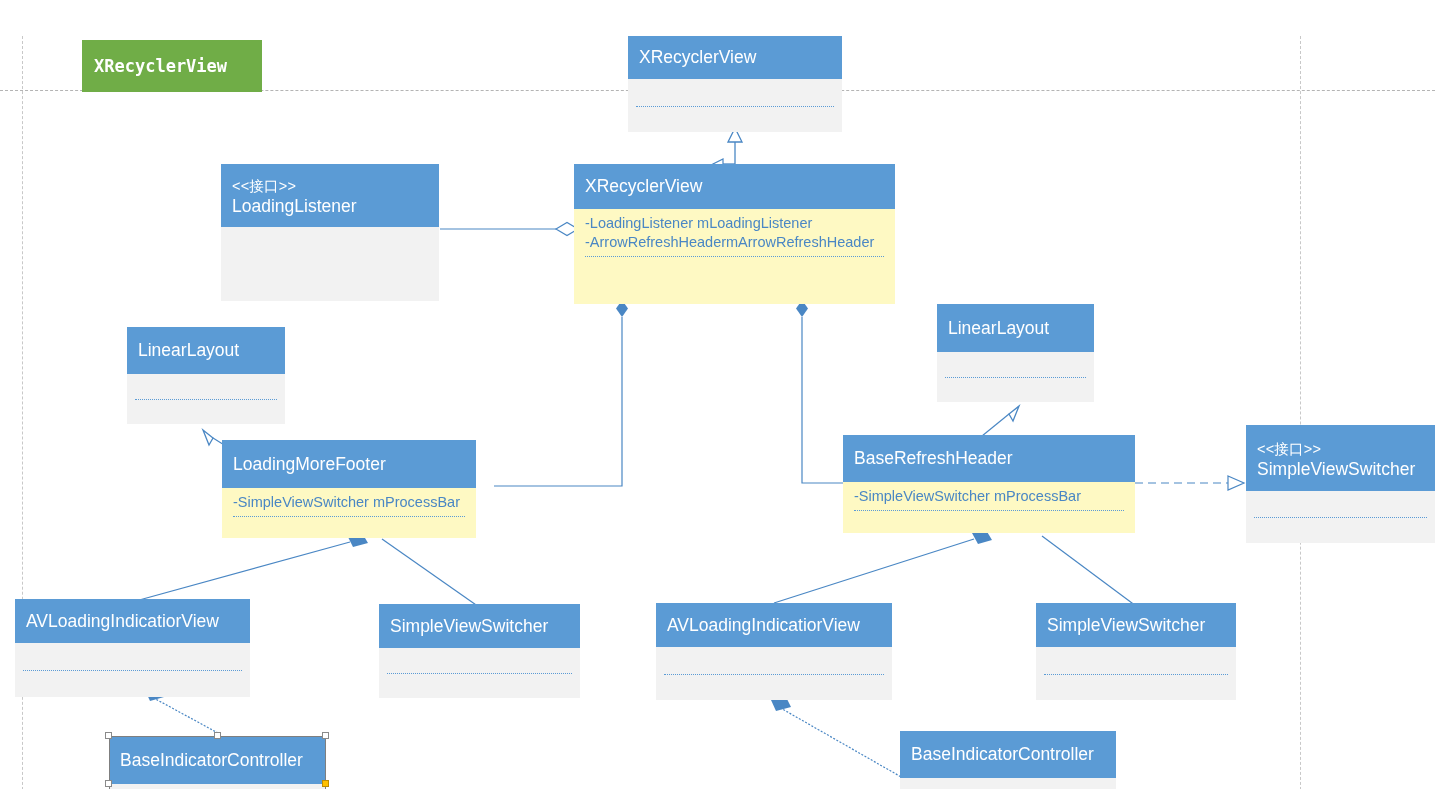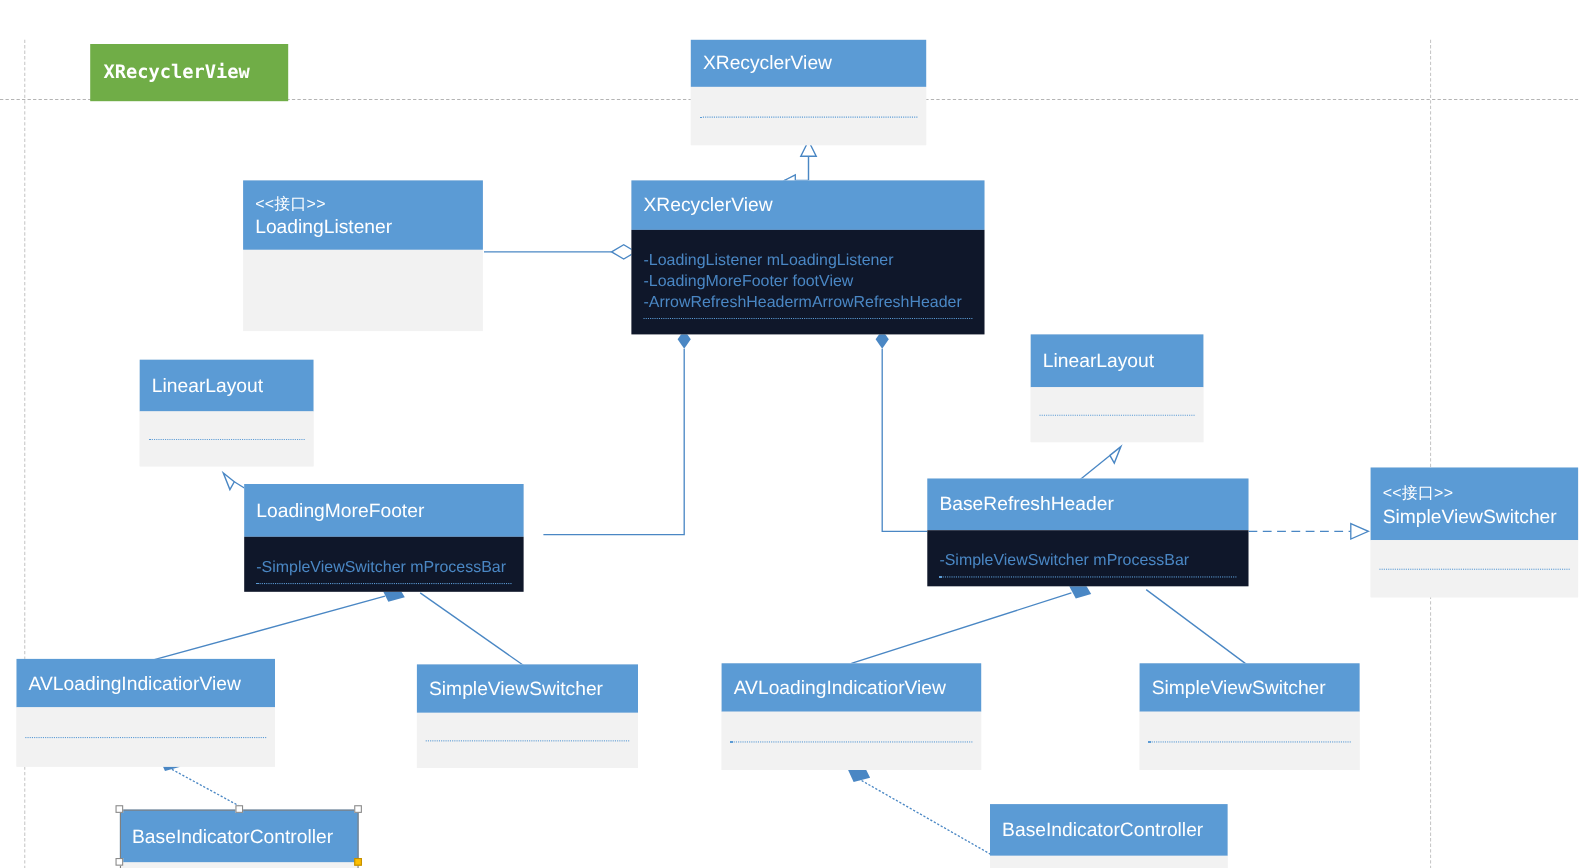--- a/index.html
+++ b/index.html
@@ -64,22 +64,22 @@
     letter-spacing: .2px;
     white-space: nowrap;
   }
   .cls .cname {
     font-size: 17.5px;
     line-height: 23px;
     white-space: nowrap;
   }
   .cls .body {
     box-sizing: border-box;
-    background: #0f172a;
-    padding: 19px 11px 0 11px;
+    background: #fef9c3;
+    padding: 5px 11px 0 11px;
   }
   .cls .attr {
     color: #4A87C4;
     font-size: 14.5px;
     line-height: 19px;
     white-space: nowrap;
   }
   .cls .sep {
     height: 0;
     border-top: 1px dotted #5B9BD5;
@@ -265,21 +265,20 @@
       <div class="cname">LoadingListener</div>
     </div>
   </div>
 
   <div class="cls" style="left:574px; top:128px; width:321px; height:140px;">
     <div class="hdr" style="height:45px;">
       <div class="cname">XRecyclerView</div>
     </div>
     <div class="body" style="height:95px;">
       <div class="attr">-LoadingListener mLoadingListener</div>
-      <div class="attr">-LoadingMoreFooter footView</div>
       <div class="attr">-ArrowRefreshHeadermArrowRefreshHeader</div>
       <div class="sep"></div>
     </div>
   </div>
 
   <div class="cls" style="left:127px; top:291px; width:158px; height:97px;">
     <div class="hdr" style="height:47px;">
       <div class="cname">LinearLayout</div>
     </div>
     <div class="emptybody" style="height:50px;">

